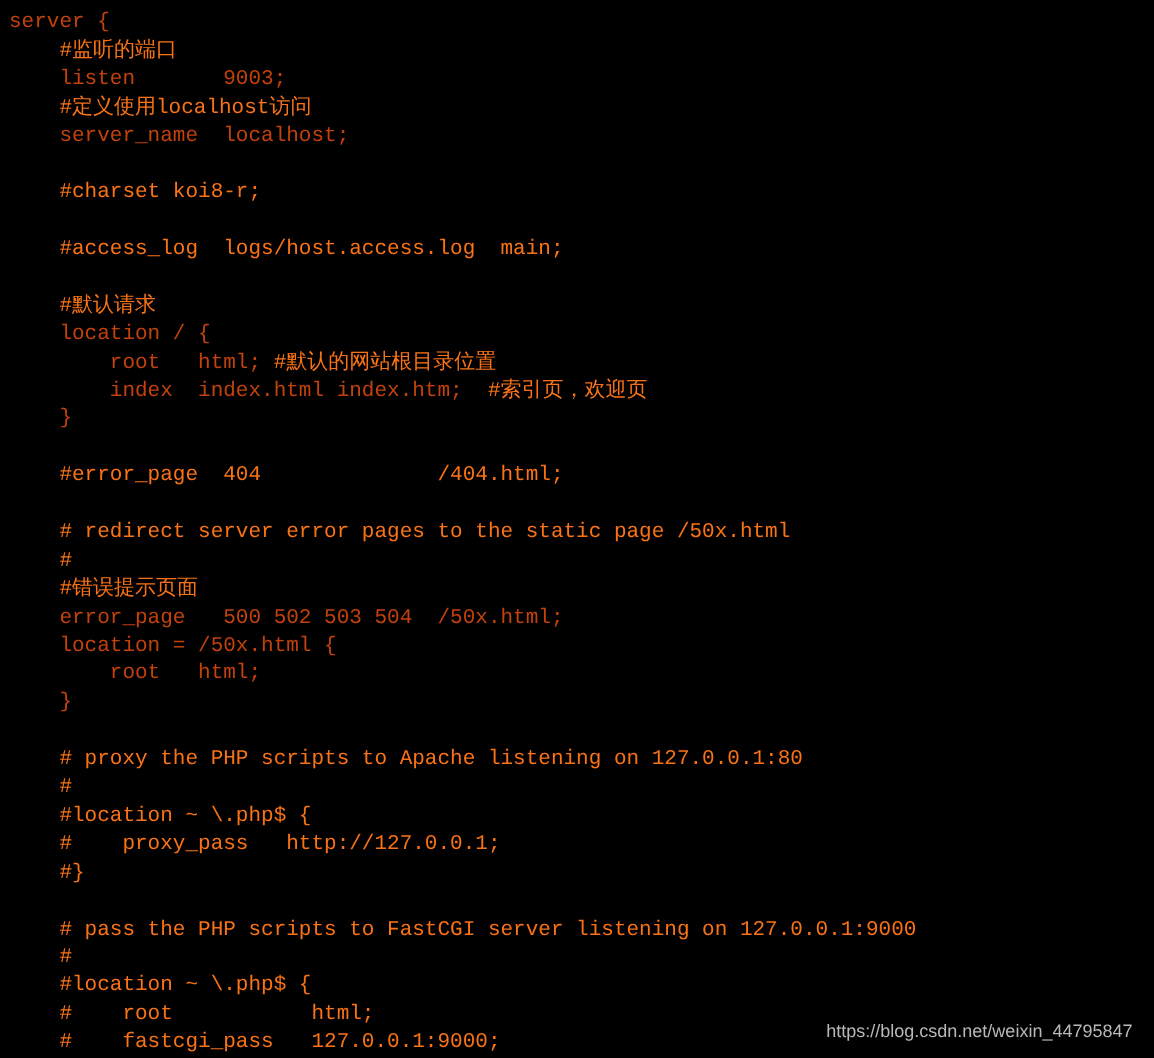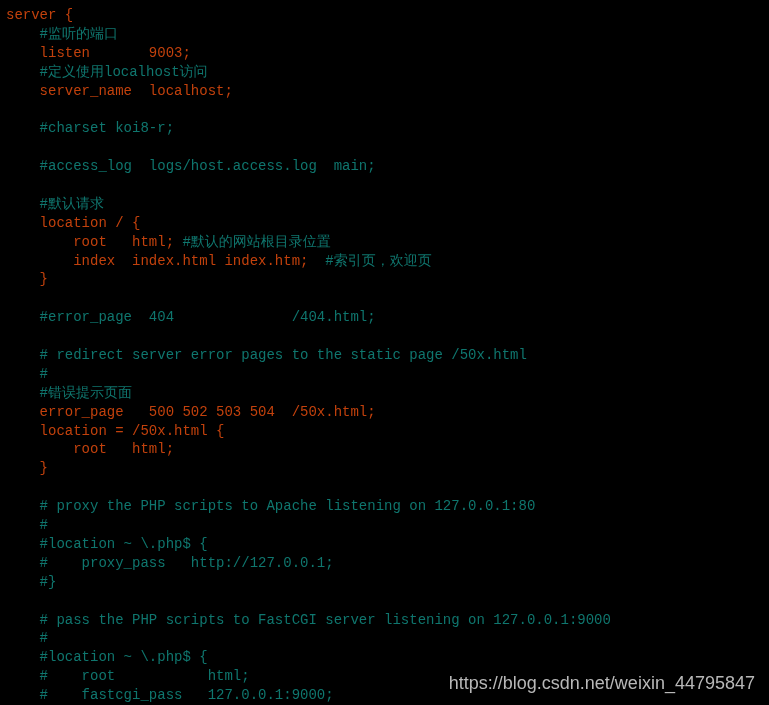--- a/index.html
+++ b/index.html
@@ -12,28 +12,28 @@
       height: 705px;
       overflow: hidden;
       position: relative;
       padding: 6px 0 0 6px;
     }
     pre {
       white-space: pre;
       font-family: inherit;
     }
     .w { color: #c2410c; }
-    .b { color: #0f766e; }
+    .b { color: #f97316; }
     .watermark {
       position: absolute;
       right: 14px;
       bottom: 10px;
       color: #b8b8b8;
       font-family: -apple-system, Helvetica, Arial, sans-serif;
-      font-size: 18px;
+      font-size: 12px;
     }
   </style>
 </head>
 <body>
 
 <pre id="code"><div><span class="w">server {</span></div><div><span class="b">    #监听的端口</span></div><div><span class="w">    listen       9003;</span></div><div><span class="b">    #定义使用localhost访问</span></div><div><span class="w">    server_name  localhost;</span></div><div>&nbsp;</div><div><span class="b">    #charset koi8-r;</span></div><div>&nbsp;</div><div><span class="b">    #access_log  logs/host.access.log  main;</span></div><div>&nbsp;</div><div><span class="b">    #默认请求</span></div><div><span class="w">    location / {</span></div><div><span class="w">        root   html; </span><span class="b">#默认的网站根目录位置</span></div><div><span class="w">        index  index.html index.htm;  </span><span class="b">#索引页，欢迎页</span></div><div><span class="w">    }</span></div><div>&nbsp;</div><div><span class="b">    #error_page  404              /404.html;</span></div><div>&nbsp;</div><div><span class="b">    # redirect server error pages to the static page /50x.html</span></div><div><span class="b">    #</span></div><div><span class="b">    #错误提示页面</span></div><div><span class="w">    error_page   500 502 503 504  /50x.html;</span></div><div><span class="w">    location = /50x.html {</span></div><div><span class="w">        root   html;</span></div><div><span class="w">    }</span></div><div>&nbsp;</div><div><span class="b">    # proxy the PHP scripts to Apache listening on 127.0.0.1:80</span></div><div><span class="b">    #</span></div><div><span class="b">    #location ~ \.php$ {</span></div><div><span class="b">    #    proxy_pass   http://127.0.0.1;</span></div><div><span class="b">    #}</span></div><div>&nbsp;</div><div><span class="b">    # pass the PHP scripts to FastCGI server listening on 127.0.0.1:9000</span></div><div><span class="b">    #</span></div><div><span class="b">    #location ~ \.php$ {</span></div><div><span class="b">    #    root           html;</span></div><div><span class="b">    #    fastcgi_pass   127.0.0.1:9000;</span></div><div></div></pre>
 
 <div class="watermark">https://blog.csdn.net/weixin_44795847</div>
 
 </body></html>

